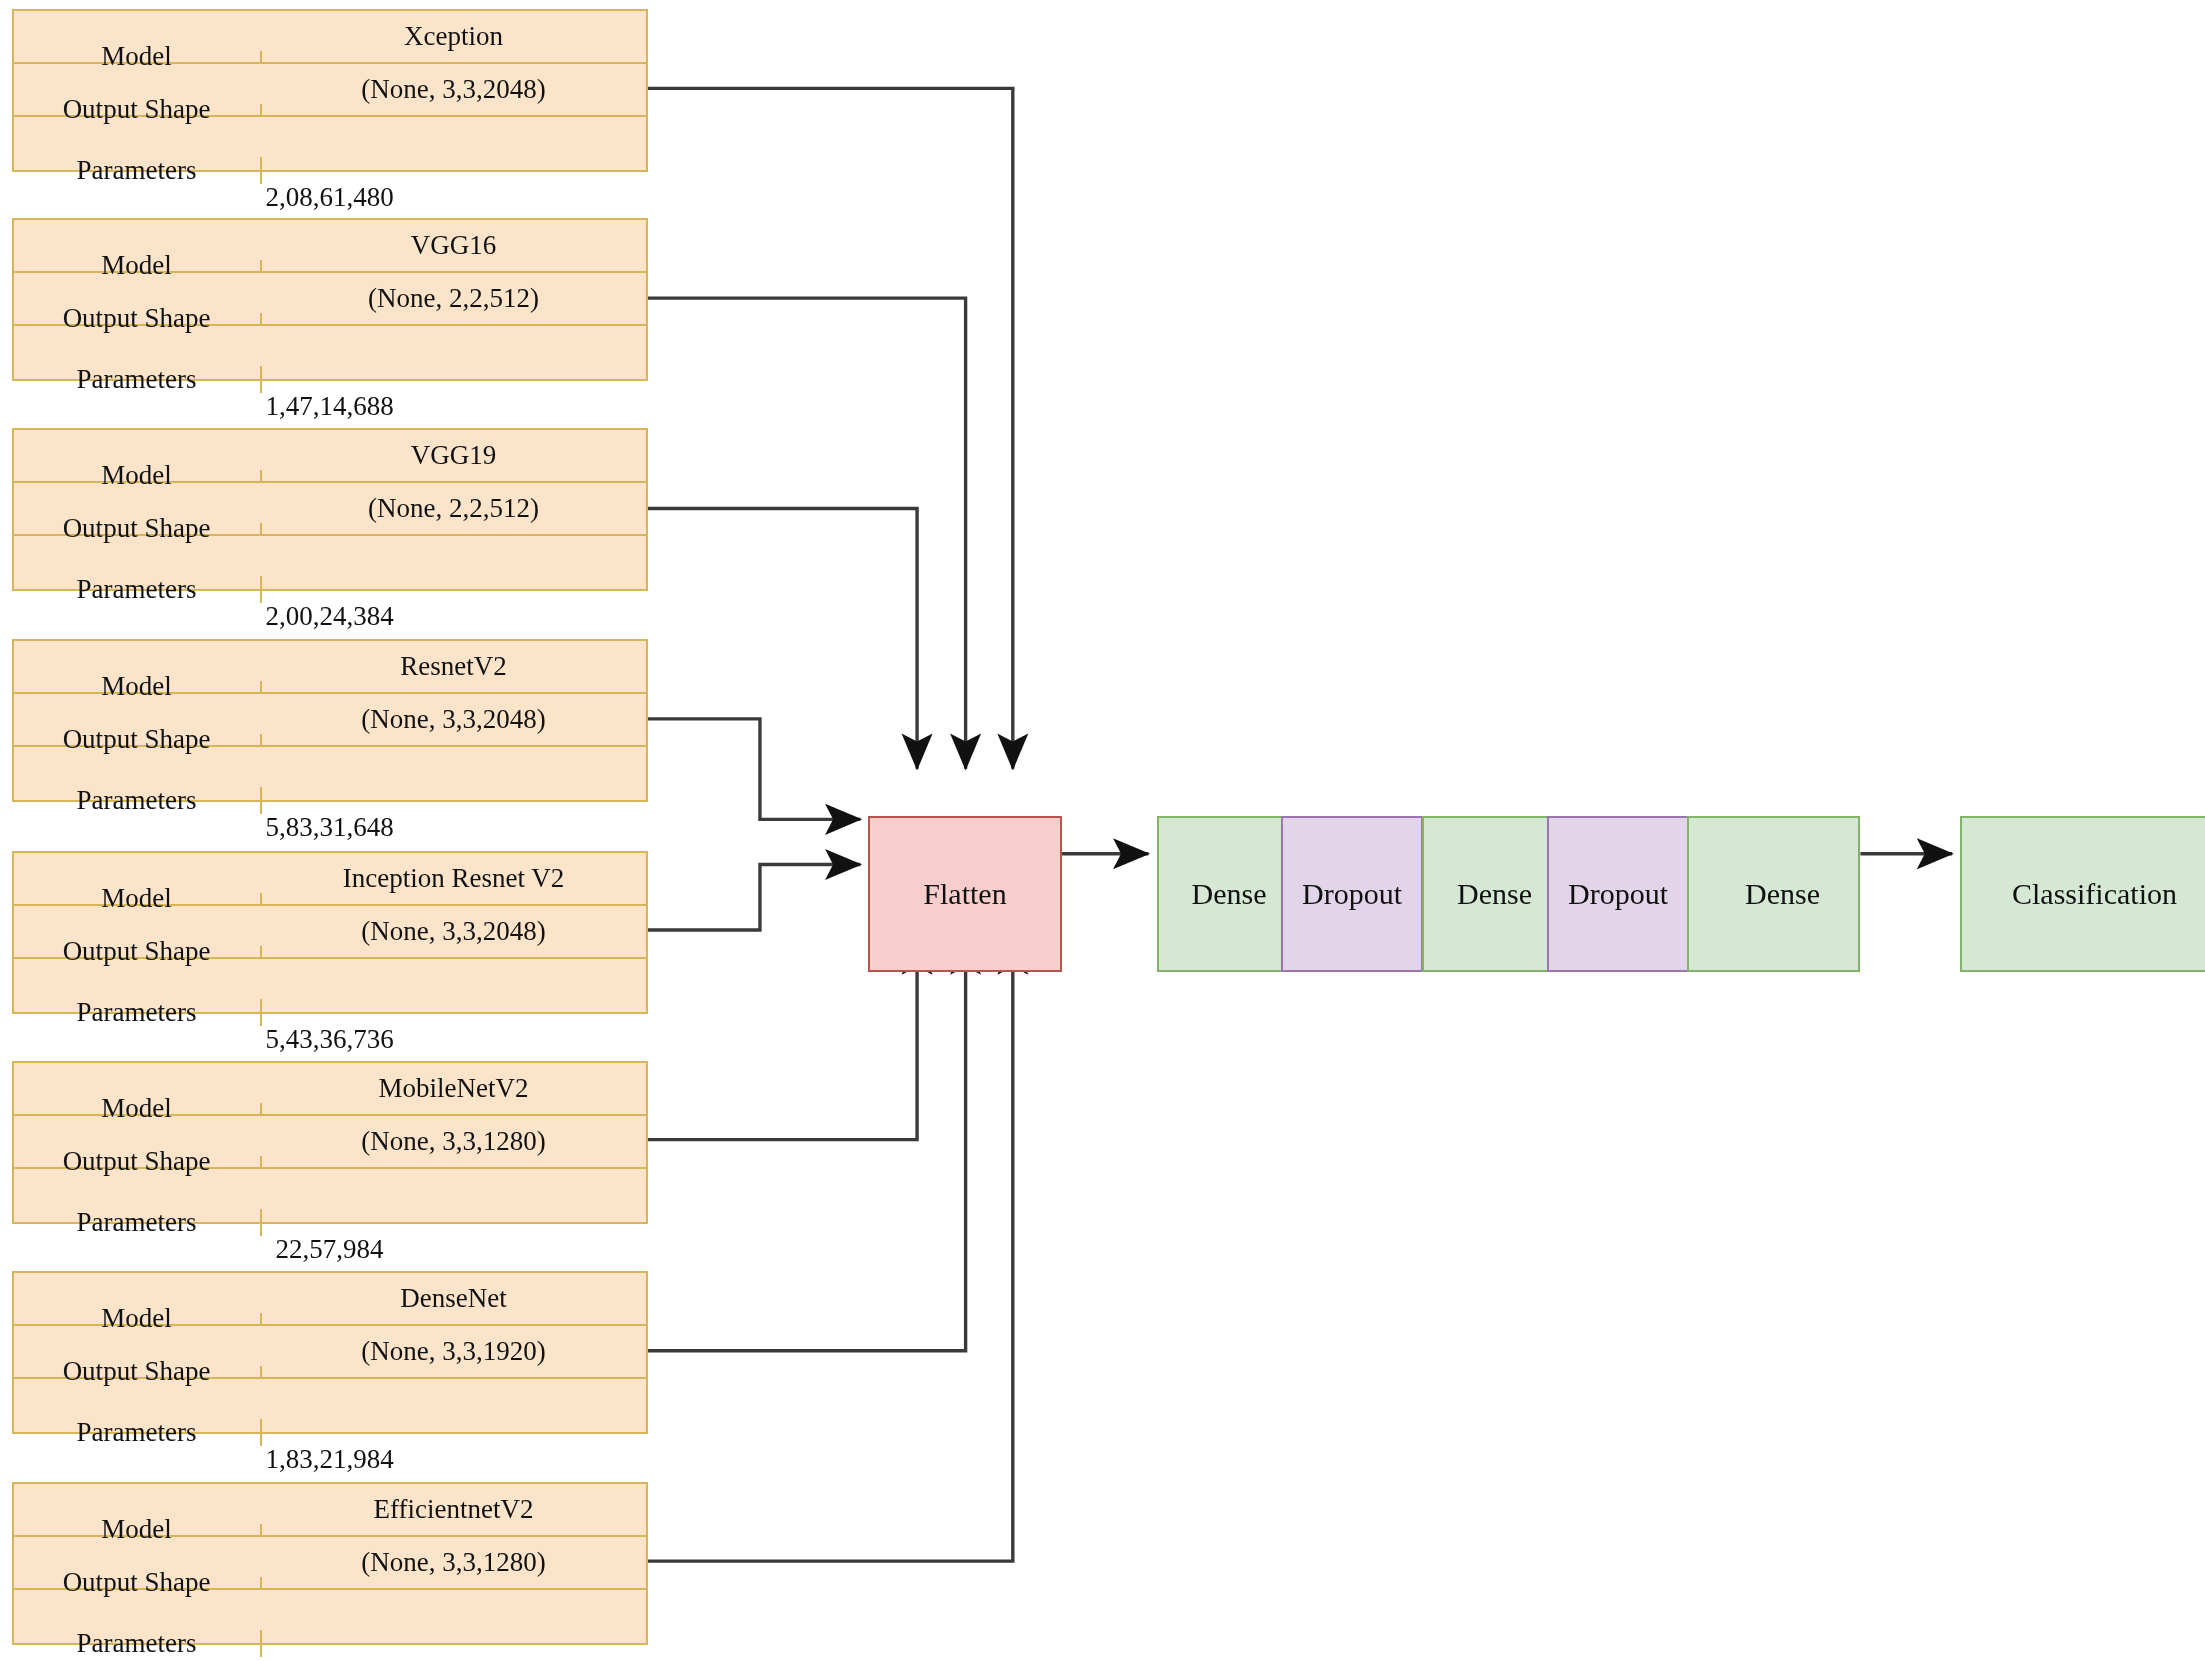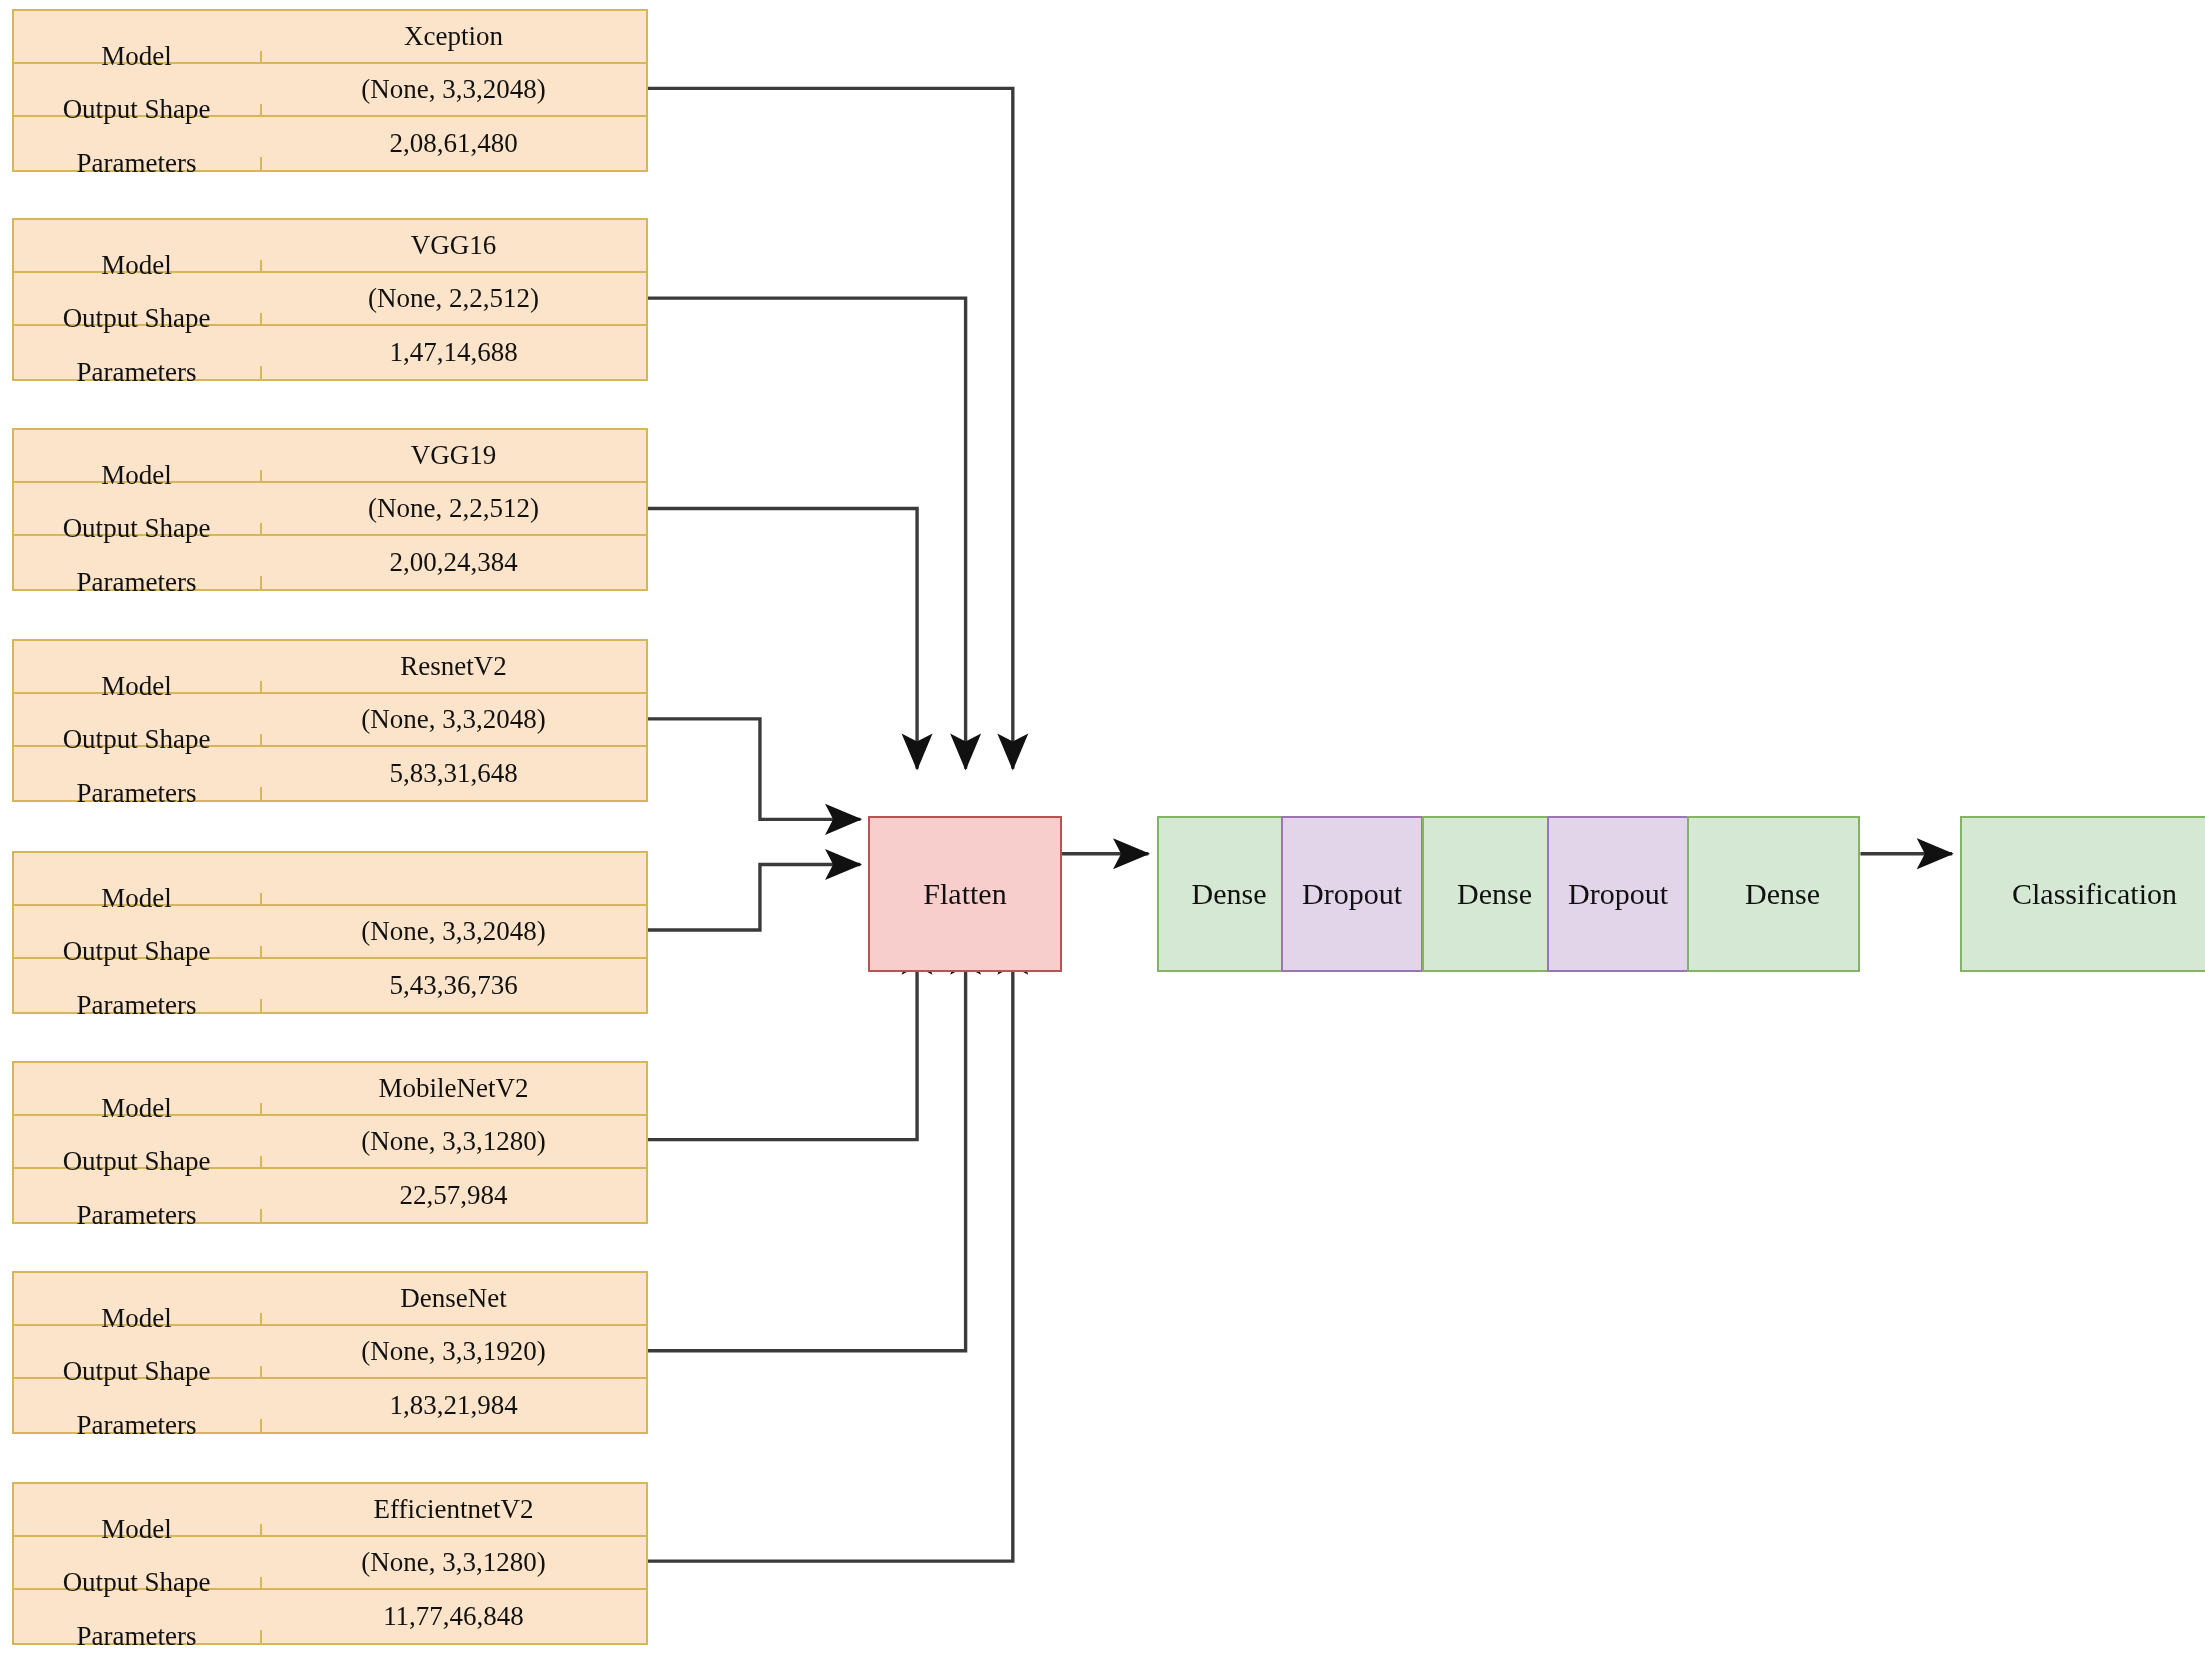--- a/index.html
+++ b/index.html
@@ -8,21 +8,21 @@
        -webkit-font-smoothing:antialiased;overflow:hidden;}
 
   #canvas{position:absolute;left:0;top:0;width:2205px;height:1661px;}
 
   
   .mtable{position:absolute;left:11.5px;width:636px;
           border:2px solid #d6b656;background:#fce4ca;
           box-sizing:border-box;}
   .mrow{display:flex;height:53px;box-sizing:border-box;
         border-bottom:2px solid #d6b656;}
-  .mrow:last-child{border-bottom:none;}
+  .mrow:last-child{border-bottom:none;flex-direction:column;}
   .mcell{display:flex;align-items:center;justify-content:center;
          box-sizing:border-box;font-size:27px;color:#111;
          line-height:1;white-space:nowrap;}
   .mcell.lbl{width:248px;border-right:2px solid #d6b656;margin-top:40px;}
   .mcell.val{flex:1;text-align:right;}
 
   
   .pbox{position:absolute;box-sizing:border-box;
         display:flex;align-items:center;justify-content:center;
         font-size:30px;color:#111;white-space:nowrap;line-height:1;margin-top:40px;}
@@ -125,20 +125,21 @@
       </div>
     <div class="mrow">
         <div class="mcell lbl">Parameters</div>
         <div class="mcell val">5,83,31,648</div>
       </div>
   </div>
 
   <div class="mtable" style="top:851px">
     <div class="mrow">
         <div class="mcell lbl">Model</div>
+        <div class="mcell val">Inception Resnet V2</div>
       </div>
     <div class="mrow">
         <div class="mcell lbl">Output Shape</div>
         <div class="mcell val">(None, 3,3,2048)</div>
       </div>
     <div class="mrow">
         <div class="mcell lbl">Parameters</div>
         <div class="mcell val">5,43,36,736</div>
       </div>
   </div>

